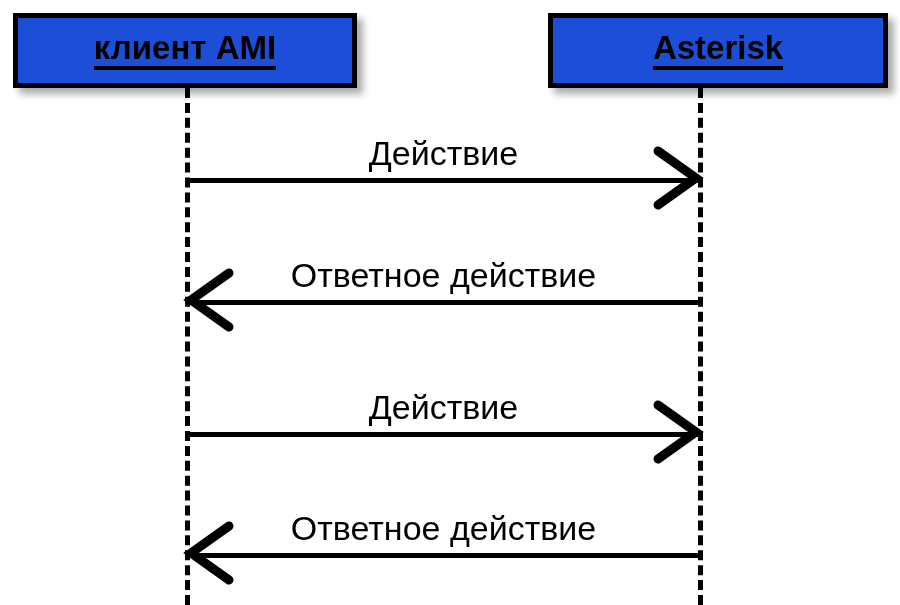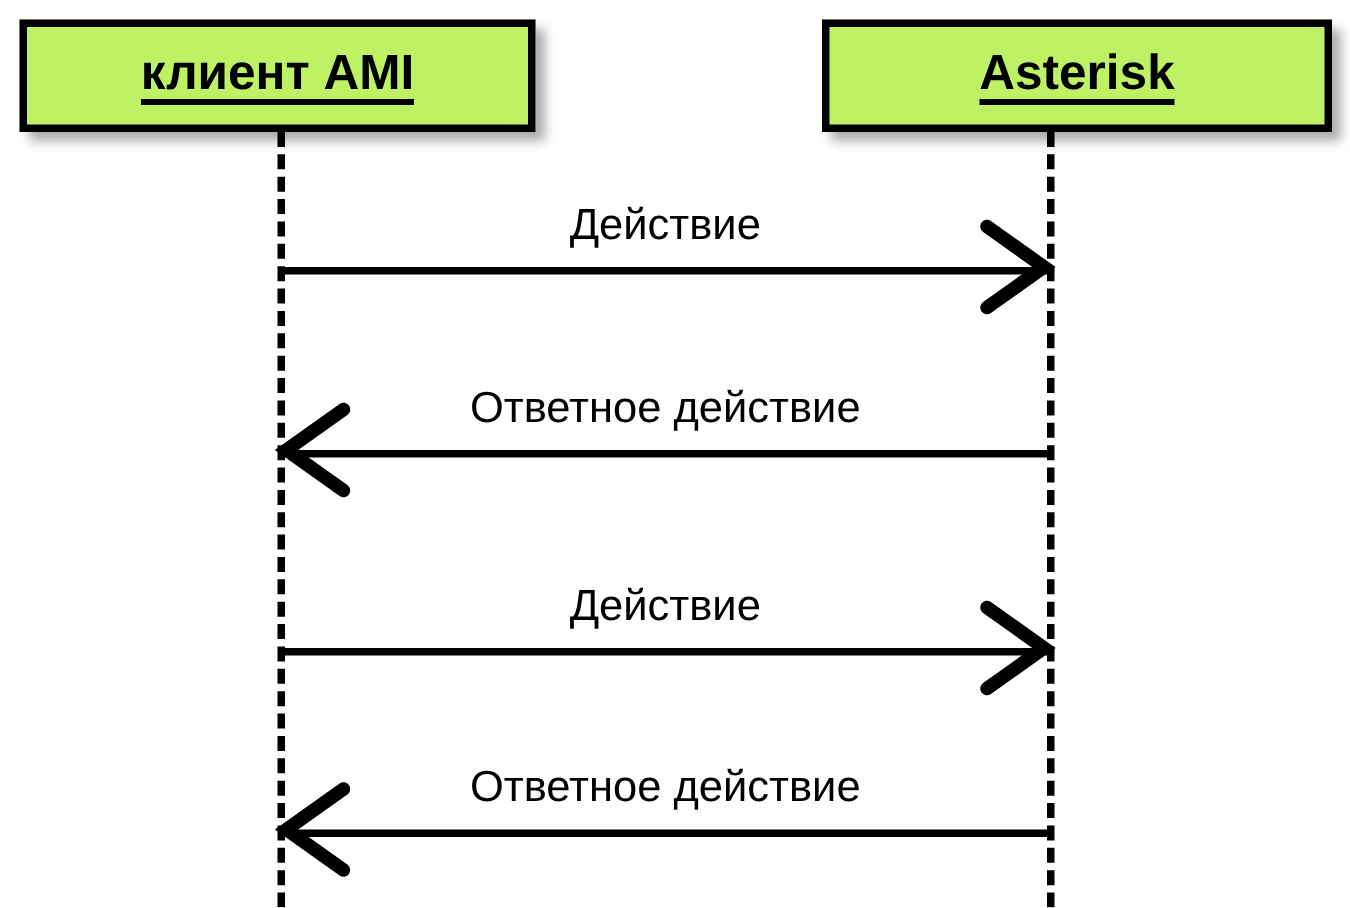--- a/index.html
+++ b/index.html
@@ -15,21 +15,21 @@
     width: 900px;
     height: 605px;
     background: #ffffff;
     overflow: hidden;
   }
 
   
   .participant-box {
     position: absolute;
     box-sizing: border-box;
-    background: #bef264;
+    background: #1d4ed8;
     border: 5px solid #000000;
     display: flex;
     align-items: center;
     justify-content: center;
     box-shadow: 6px 6px 7px rgba(0,0,0,0.33);
   }
   .participant-label {
     font-size: 33px;
     font-weight: bold;
     color: #000000;
@@ -57,21 +57,21 @@
     left: 0;
     top: 0;
     height: 0;
     border-top: 5px solid #000000;
   }
   .message-label {
     position: absolute;
     left: 0;
     width: 100%;
     text-align: center;
-    font-size: 29px;
+    font-size: 34px;
     font-weight: normal;
     color: #000000;
     line-height: 1;
     white-space: nowrap;
   }
   .arrowhead {
     position: absolute;
     top: 0;
     overflow: visible;
   }

